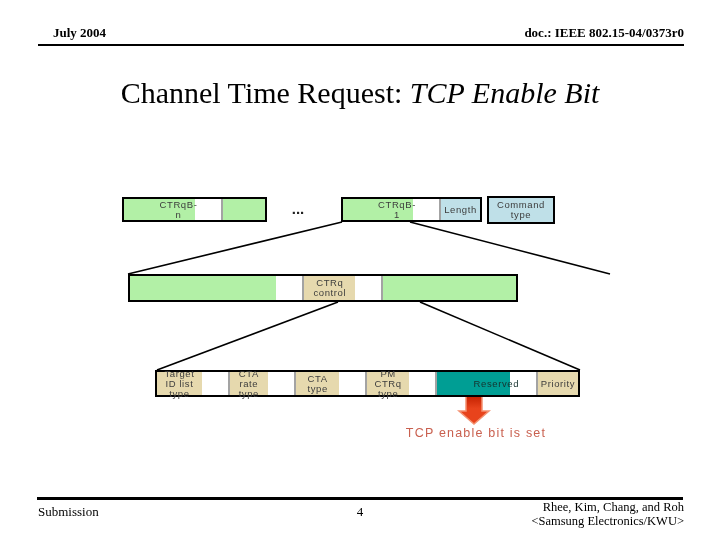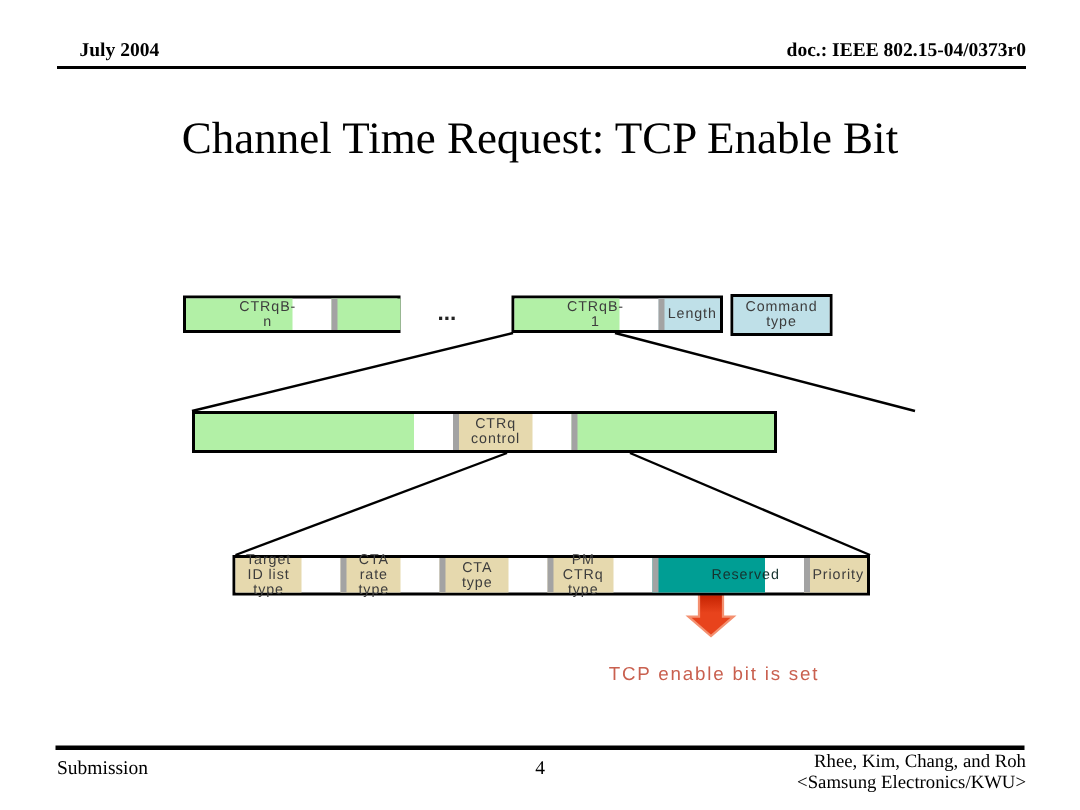--- a/index.html
+++ b/index.html
@@ -12,33 +12,33 @@
   
   .hdr-date{left:53px;top:25px;font-size:13px;font-weight:bold;color:#000;}
   .hdr-doc{right:36px;top:25px;font-size:13px;font-weight:bold;color:#000;}
   .hdr-rule{left:38px;top:44px;width:646px;height:2px;background:#000;}
 
   
   .slide-title{
     left:0;top:76px;width:720px;text-align:center;
     font-size:30px;color:#000;white-space:nowrap;
   }
-  .slide-title .em{}
+  .slide-title .em{font-style:italic;}
 
   
   .fbox{
     display:flex;box-sizing:border-box;border:2px solid #000;
     font-family:"Liberation Sans", sans-serif;font-size:9.5px;
     letter-spacing:0.6px;color:#3d3d3d;
   }
   .cell{
     box-sizing:border-box;display:flex;align-items:center;justify-content:center;
     text-align:center;line-height:10px;padding:0 2px;
   }
-  .cell + .cell{border-left:4px solid #a3a3a3;margin-left:26px;}
+  .cell + .cell{border-left:2px solid #a3a3a3;margin-left:26px;}
   .green{background:var(--field-green,#b2f0a6);padding-left:40px;}
   .blue{background:var(--field-blue,#bfe0e8);}
   .tan{background:var(--field-tan,#e6d9ae);}
   .teal{background:var(--reserved-teal,#009e94);color:#16322e;padding-left:48px;}
 
   .box-a{left:122px;top:197px;width:145px;height:25px;}
   .ellipsis{left:284px;top:200px;width:28px;font-size:15px;font-weight:bold;
             font-family:"Liberation Sans", sans-serif;color:#222;text-align:center;}
   .box-b{left:341px;top:197px;width:141px;height:25px;}
   .box-c{left:487px;top:196px;width:68px;height:28px;}
@@ -49,21 +49,21 @@
   .w64{width:64px;} .w75{width:75px;} .w68{width:68px;}
   .w210{width:210px;} .w82{width:82px;} .w190{width:190px;}
 
   
   .overlay{left:0;top:0;width:720px;height:540px;pointer-events:none;}
 
   
   .annot{
     left:326px;top:426px;width:300px;text-align:center;
     font-family:"Liberation Sans", sans-serif;font-size:12.5px;
-    letter-spacing:1.2px;color:var(--annotation-red,#c9604f);margin-top:16px;
+    letter-spacing:1.2px;color:var(--annotation-red,#c9604f);
   }
 
   
   .ftr-rule{left:37px;top:497px;width:646px;height:3px;background:#000;}
   .ftr-left{left:38px;top:504px;font-size:13px;color:#000;}
   .ftr-page{left:340px;top:504px;width:40px;text-align:center;font-size:13px;color:#000;}
   .ftr-right{right:36px;top:501px;text-align:right;font-size:12.5px;line-height:13.5px;color:#000;}
 </style>
 </head>
 <body>

